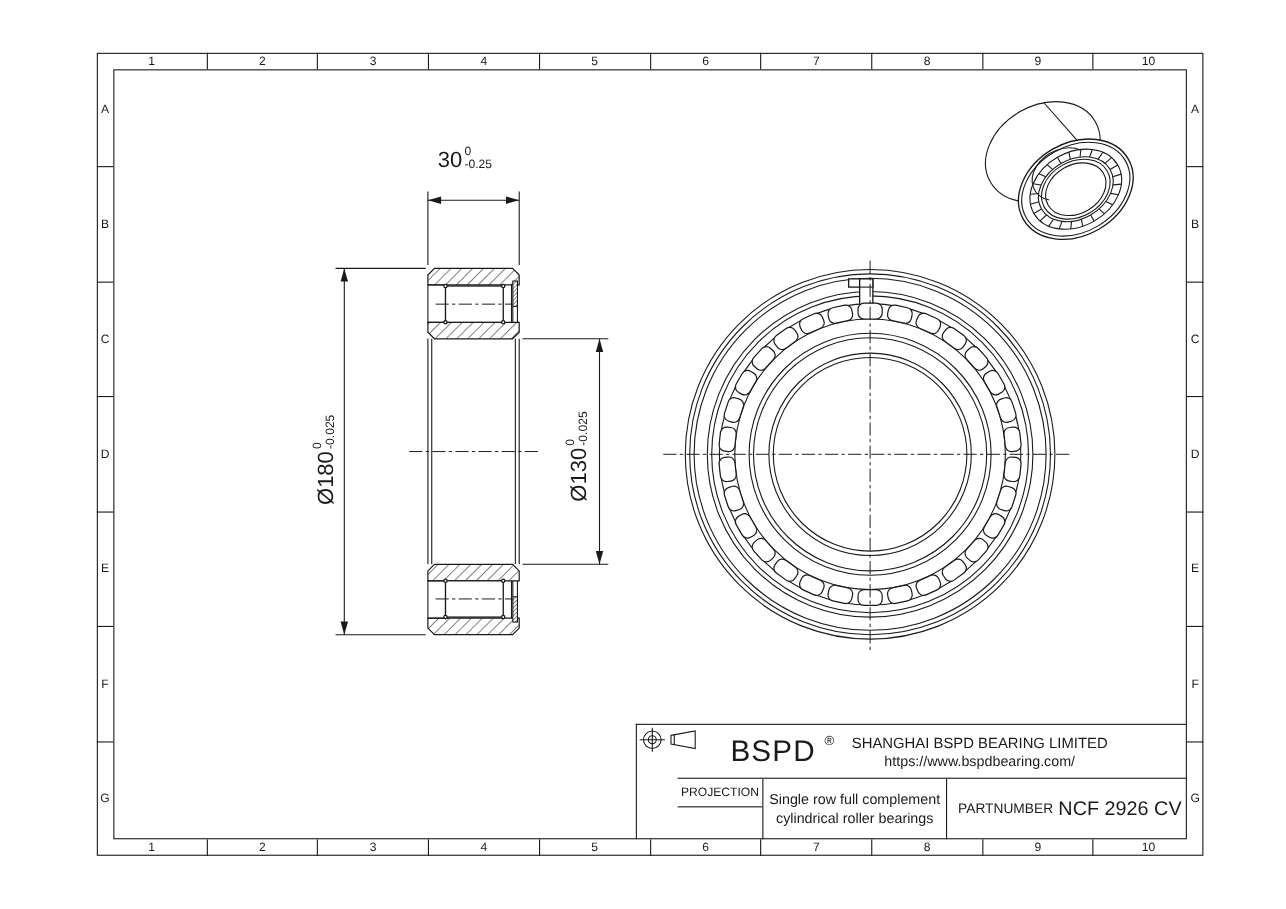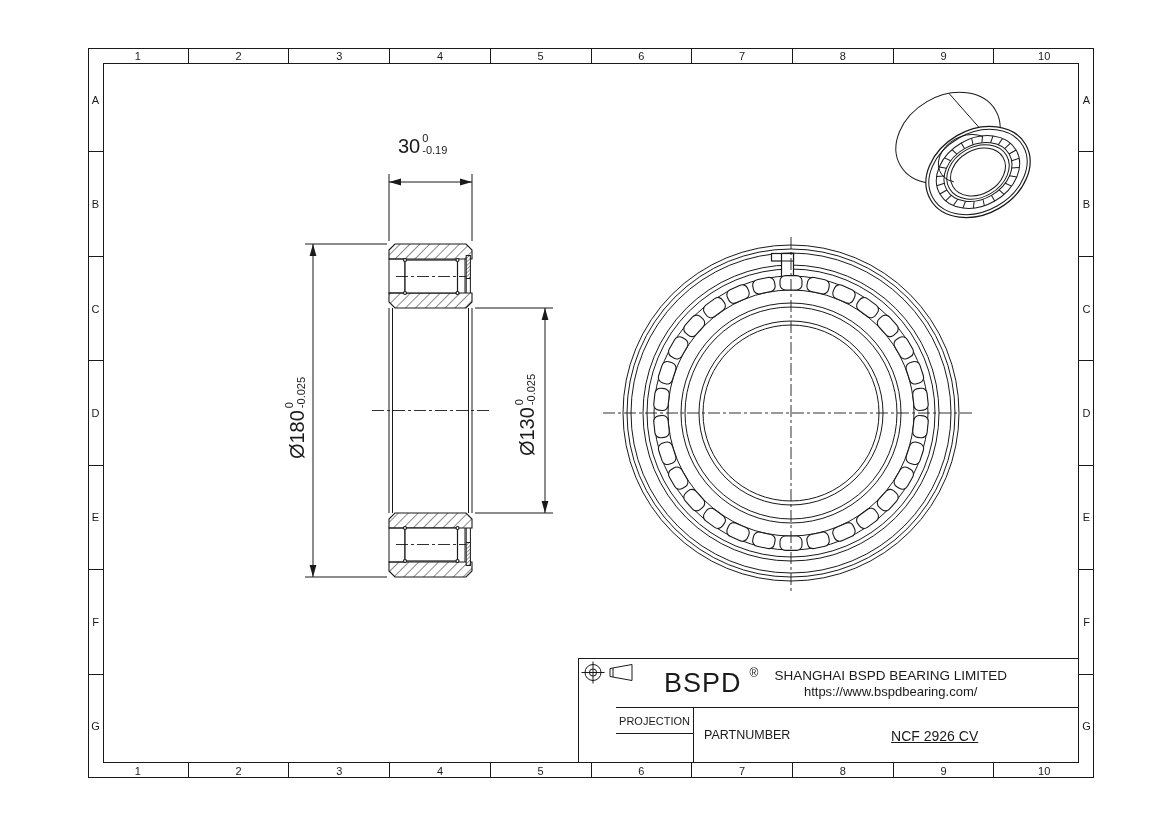--- a/index.html
+++ b/index.html
@@ -42,21 +42,21 @@
   .website{font-size:13px;margin-top:1px;}
   .tb-row2{flex:1;display:flex;}
   .proj-cell{width:78px;display:flex;flex-direction:column;border-right:1.4px solid #1a1a1a;box-sizing:border-box;}
   .proj-label{height:26px;display:flex;align-items:center;justify-content:center;font-size:11px;
               border-bottom:1.4px solid #1a1a1a;box-sizing:border-box;}
   .proj-sym{flex:1;display:flex;align-items:center;justify-content:center;}
   .desc-cell{width:167px;display:flex;flex-direction:column;align-items:center;justify-content:center;
              font-size:13px;line-height:1.3;border-right:1.4px solid #1a1a1a;box-sizing:border-box;text-align:center;}
   .part-cell{flex:1;display:flex;align-items:center;}
   .part-label{display:flex;flex-direction:row;font-size:12.5px;line-height:1.3;margin-left:10px;}
-  .part-number{flex:1;text-align:center;font-size:14px;text-decoration:underline;}
+  .part-number{flex:1;text-align:center;font-size:18px;}
 </style>
 </head>
 <body>
 
 <div id="canvas">
 
   <svg width="1169" height="826" viewBox="0 0 1169 826">
     <defs>
       <pattern id="hatch" width="7" height="7" patternUnits="userSpaceOnUse" patternTransform="rotate(45)">
         <line x1="0" y1="0" x2="0" y2="7" stroke="#1a1a1a" stroke-width="1"></line>
@@ -267,21 +267,21 @@
     <div class="gcell">D</div>
     <div class="gcell">E</div>
     <div class="gcell">F</div>
     <div class="gcell">G</div>
   </div>
 
   <div class="dim" style="left:398px;top:136px;">
     <span>30</span>
     <span class="tol">
         <span>0</span>
-        <span>-0.19</span>
+        <span>-0.25</span>
       </span>
   </div>
   <div class="dim rot" style="left:226px;top:404px;width:150px;height:28px;">
     <span>Ø180</span>
     <span class="tol">
         <span>0</span>
         <span>-0.025</span>
       </span>
   </div>
   <div class="dim rot" style="left:456px;top:401px;width:150px;height:28px;">
@@ -308,20 +308,24 @@
           <svg width="62" height="27" viewBox="0 0 62 27">
             <circle cx="14" cy="13.5" r="8" class="ln"></circle>
             <circle cx="14" cy="13.5" r="3.6" class="ln"></circle>
             <line class="ln" x1="2.5" y1="13.5" x2="25.5" y2="13.5"></line>
             <line class="ln" x1="14" y1="2.5" x2="14" y2="24.5"></line>
             <polygon class="ln" points="31,9.5 53,5.5 53,21.5 31,17.5"></polygon>
             <line class="ln" x1="34" y1="9" x2="34" y2="18"></line>
           </svg>
         </div>
       </div>
+      <div class="desc-cell">
+        <span>Single row full complement</span>
+        <span>cylindrical roller bearings</span>
+      </div>
       <div class="part-cell">
         <span class="part-label">
           <span>PART</span>
           <span>NUMBER</span>
         </span>
         <span class="part-number">NCF 2926 CV</span>
       </div>
     </div>
   </div>
 

